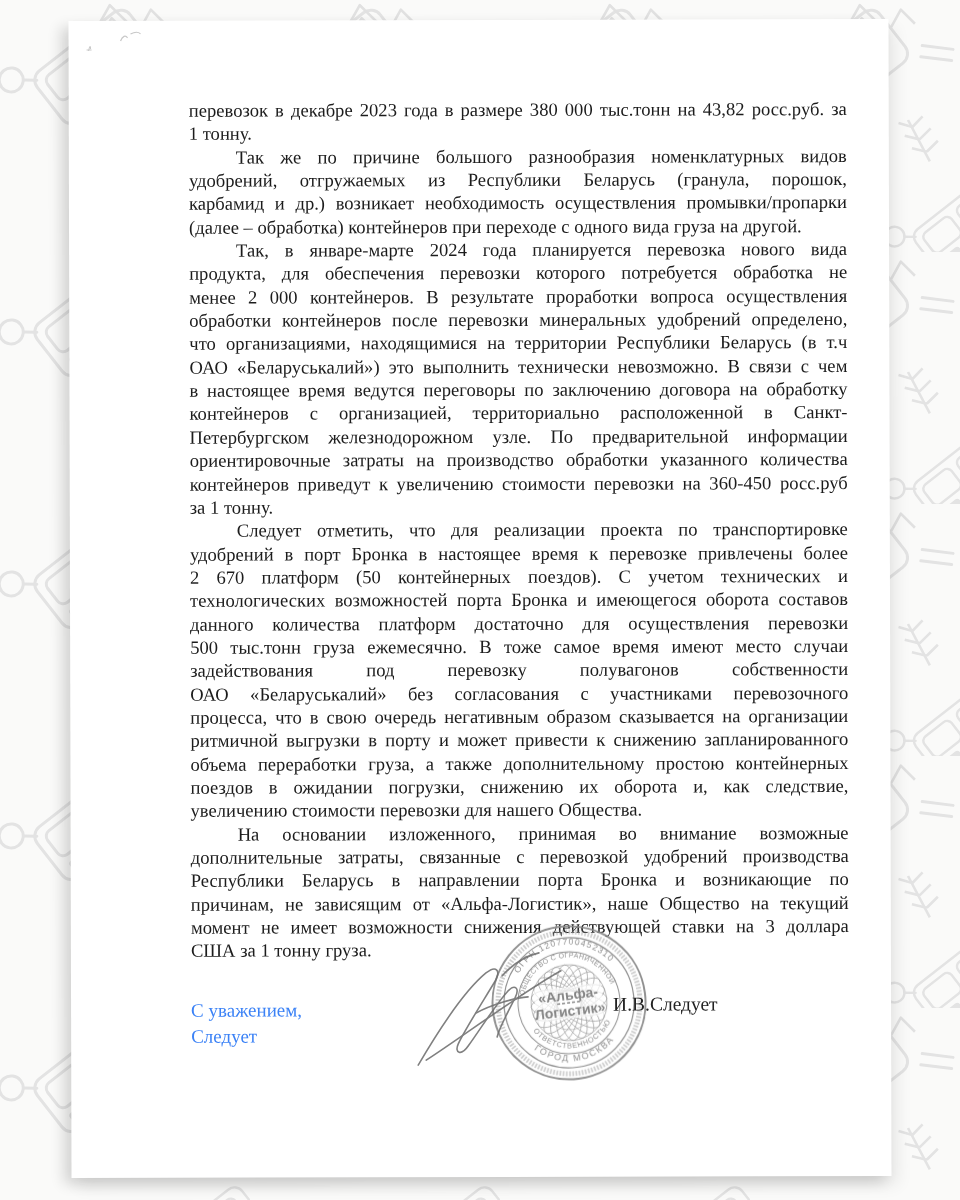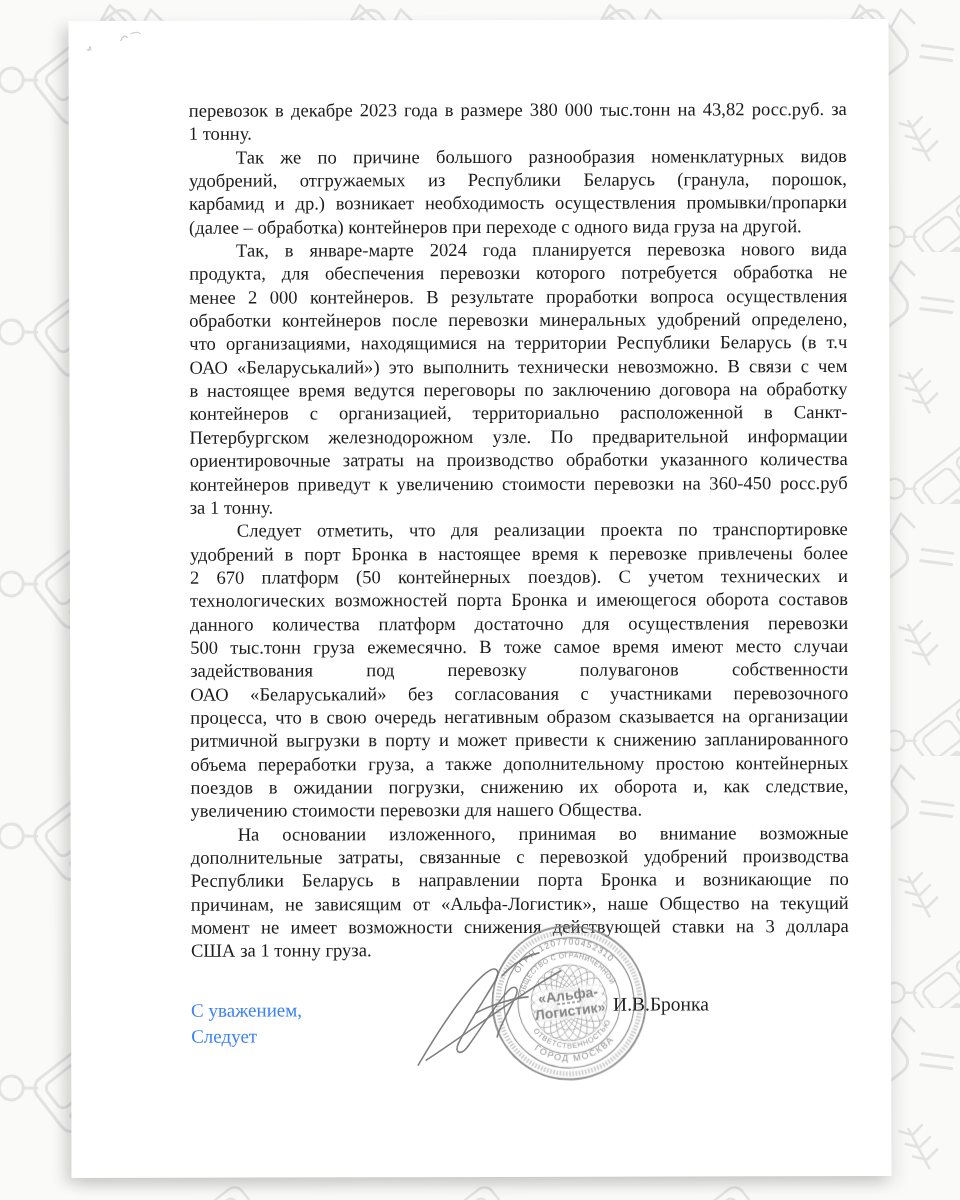--- a/index.html
+++ b/index.html
@@ -187,15 +187,15 @@
     <svg width="185" height="135" viewBox="0 0 185 135">
       <g fill="none" stroke="#6f6f6f" stroke-width="1.6" stroke-linecap="round" opacity="0.88">
         <path d="M 12 122 C 32 88 58 48 80 30 C 90 22 96 27 88 40 C 74 63 58 88 52 101 C 48 110 55 113 62 103 C 75 85 90 61 102 48 C 109 41 114 45 109 55 C 101 71 93 85 91 94"></path>
         <path d="M 96 33 C 106 22 120 13 133 10"></path>
         <path d="M 20 117 C 50 98 118 48 155 28"></path>
         <path d="M 70 70 C 85 62 108 55 122 54"></path>
       </g>
     </svg>
   </div>
 
-  <div class="signer">И.В.Бронка</div>
+  <div class="signer">И.В.Следует</div>
 
 </div>
 
 </body></html>

